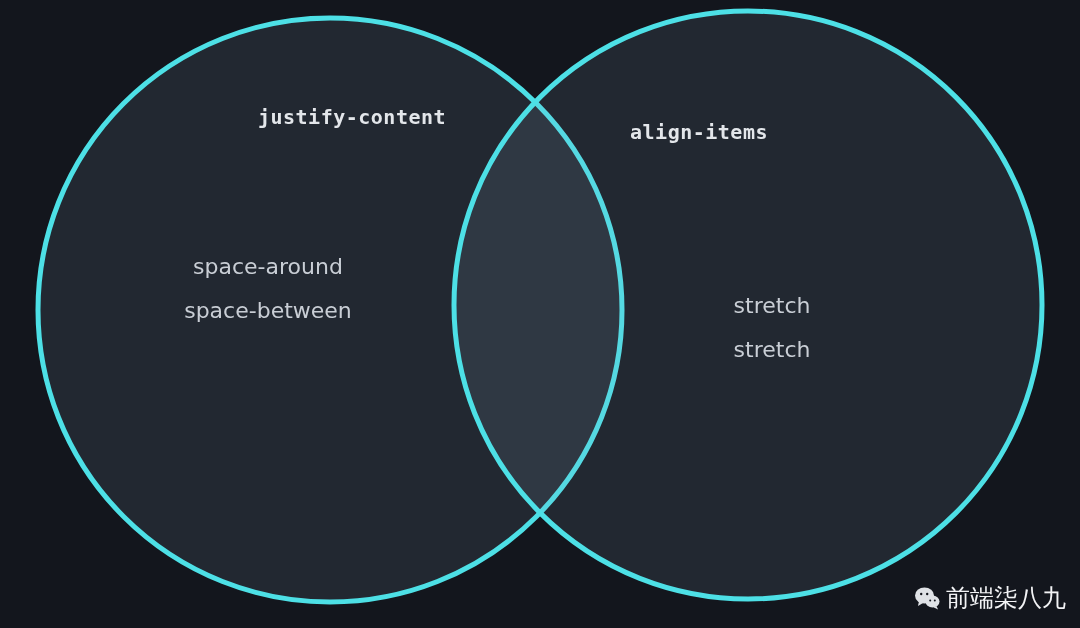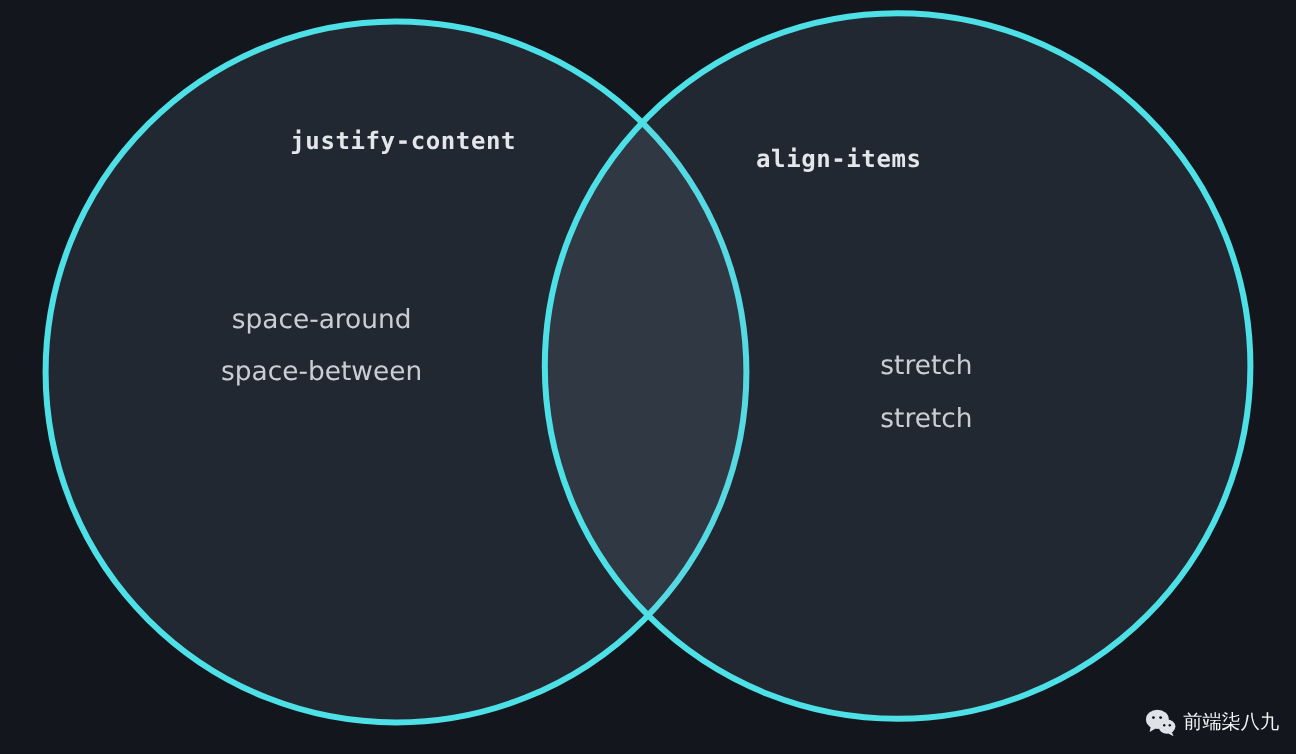--- a/index.html
+++ b/index.html
@@ -26,21 +26,21 @@
   .circle-title {
     position: absolute;
     font-family: "DejaVu Sans Mono", "Liberation Mono", monospace;
     font-weight: bold;
     font-size: 20px;
     letter-spacing: 0.5px;
     color: #e3e6ea;
     transform: translateX(-50%);
     white-space: nowrap;
   }
-  .title-left  { left: 336px; top: 105px; }
+  .title-left  { left: 352px; top: 105px; }
   .title-right { left: 699px; top: 104px; margin-top: 16px; }
 
   .value-col {
     position: absolute;
     transform: translateX(-50%);
     text-align: center;
     color: #c9ced5;
     font-size: 22px;
     line-height: 44px;
     white-space: nowrap;
@@ -50,21 +50,21 @@
   .values-right  { left: 772px; top: 284px; }
 
   .watermark {
     position: absolute;
     right: 14px;
     bottom: 14px;
     display: flex;
     align-items: center;
     gap: 6px;
     color: #f2f3f5;
-    font-size: 16px;
+    font-size: 24px;
     white-space: nowrap;
     justify-content: flex-end;
   }
   .watermark svg {
     display: block;
   }
 </style>
 </head>
 <body>
 

